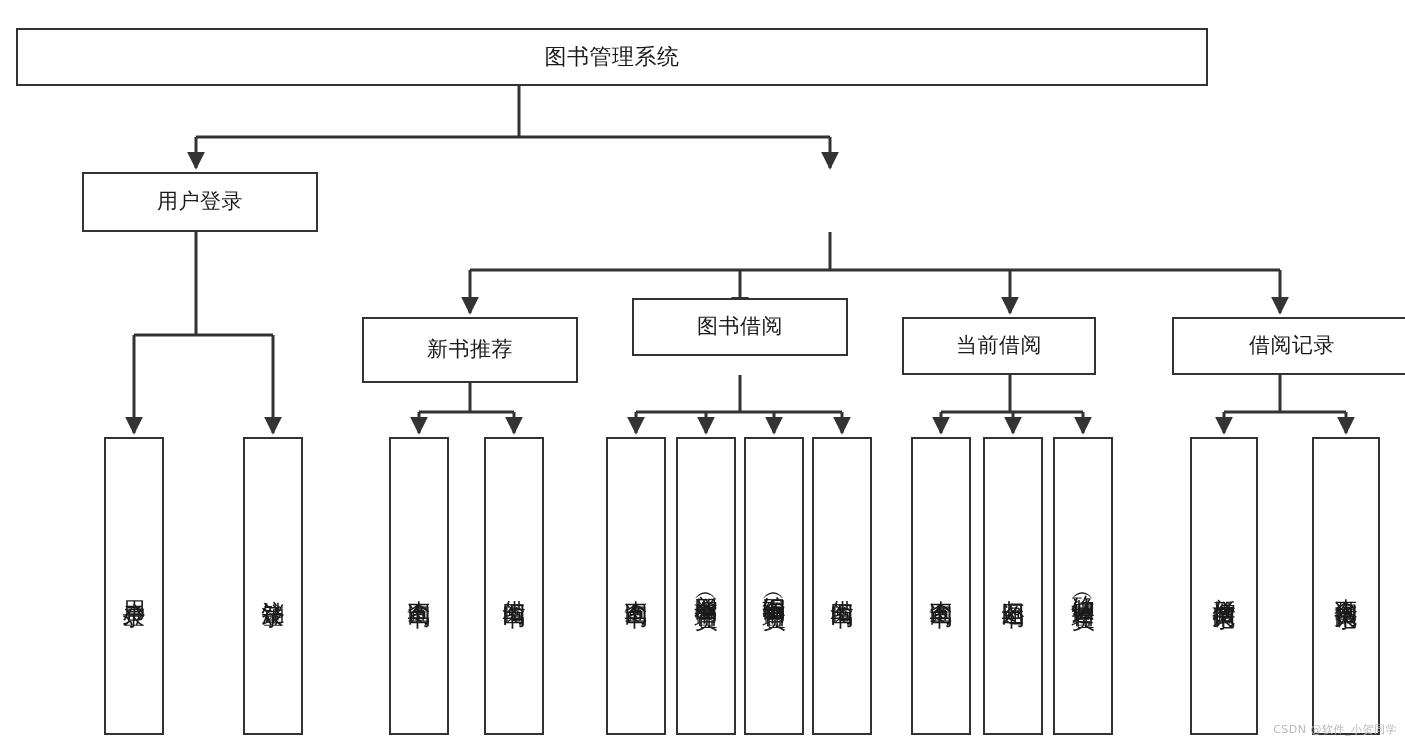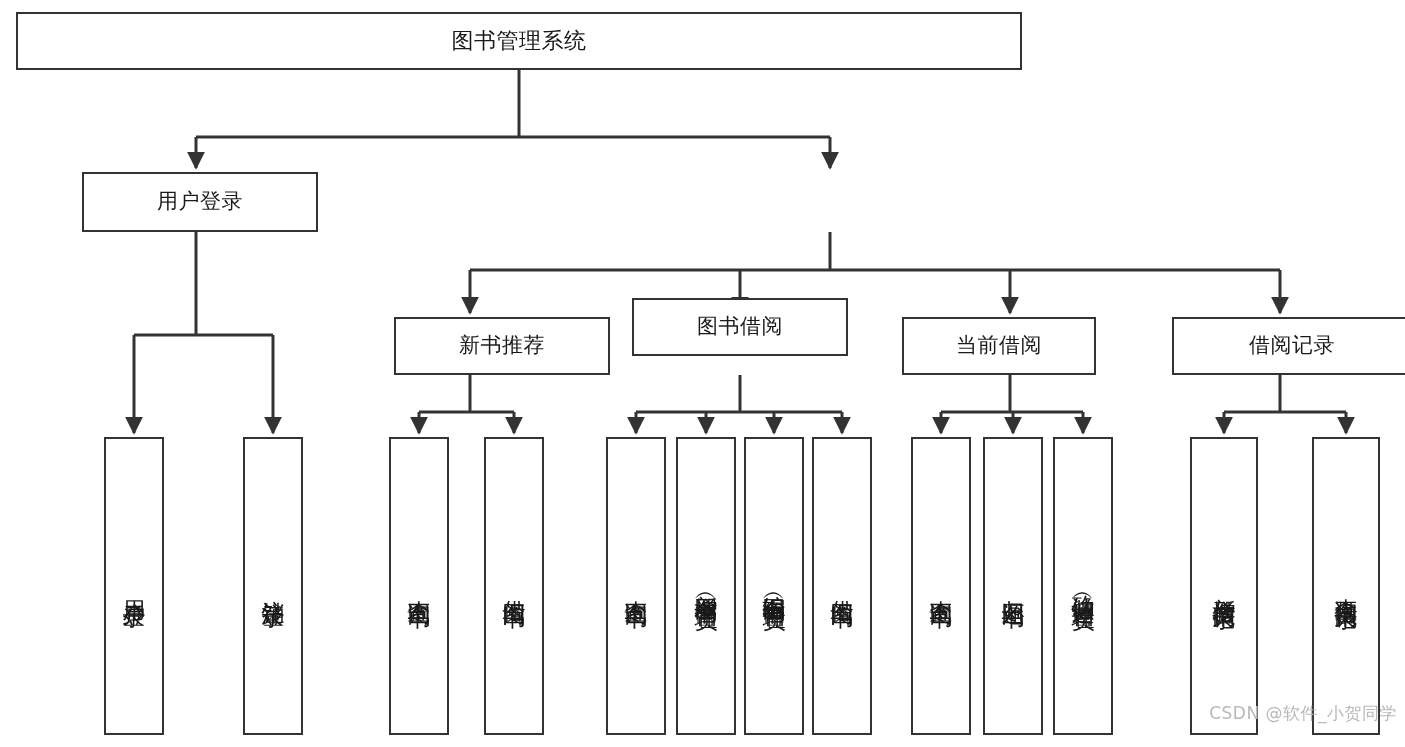--- a/index.html
+++ b/index.html
@@ -62,22 +62,22 @@
     writing-mode: vertical-rl;
     text-orientation: upright;
     font-size: 23px;
     line-height: 1.0;
     letter-spacing: 2px;
     white-space: nowrap;
   }
   .watermark {
     position: absolute;
     right: 8px;
-    bottom: 22px;
-    font-size: 17px;
+    bottom: 10px;
+    font-size: 11px;
     color: #b8b8b8;
     z-index: 20;
     white-space: nowrap;
     letter-spacing: 0.5px;
   }
 </style>
 </head>
 <body>
 
 <div id="canvas">
@@ -127,29 +127,29 @@
       <path d="M 1013 412 L 1013 433" marker-end="url(#arrow)"></path>
       <path d="M 1083 412 L 1083 433" marker-end="url(#arrow)"></path>
 
       <path d="M 1280 375 L 1280 412"></path>
       <path d="M 1224 412 L 1346 412"></path>
       <path d="M 1224 412 L 1224 433" marker-end="url(#arrow)"></path>
       <path d="M 1346 412 L 1346 433" marker-end="url(#arrow)"></path>
     </g>
   </svg>
 
-  <div class="node horizontal root" id="node-root" style="left: 16px; top: 12px; width: 1006px; height: 58px;">
+  <div class="node horizontal root" id="node-root" style="left: 16px; top: 28px; width: 1192px; height: 58px;">
     <span class="node-label">图书管理系统</span>
   </div>
 
   <div class="node horizontal" id="node-l2-0" style="left: 82px; top: 172px; width: 236px; height: 60px;">
     <span class="node-label">用户登录</span>
   </div>
 
-  <div class="node horizontal" id="node-l3-0" style="left: 362px; top: 317px; width: 216px; height: 58px; margin-left: 32px;">
+  <div class="node horizontal" id="node-l3-0" style="left: 362px; top: 317px; width: 216px; height: 66px;">
     <span class="node-label">新书推荐</span>
   </div>
   <div class="node horizontal" id="node-l3-1" style="left: 632px; top: 298px; width: 216px; height: 58px;">
     <span class="node-label">图书借阅</span>
   </div>
   <div class="node horizontal" id="node-l3-2" style="left: 902px; top: 317px; width: 194px; height: 58px;">
     <span class="node-label">当前借阅</span>
   </div>
   <div class="node horizontal" id="node-l3-3" style="left: 1172px; top: 317px; width: 240px; height: 58px; font-family: Liberation Serif, serif;">
     <span class="node-label">借阅记录</span>

